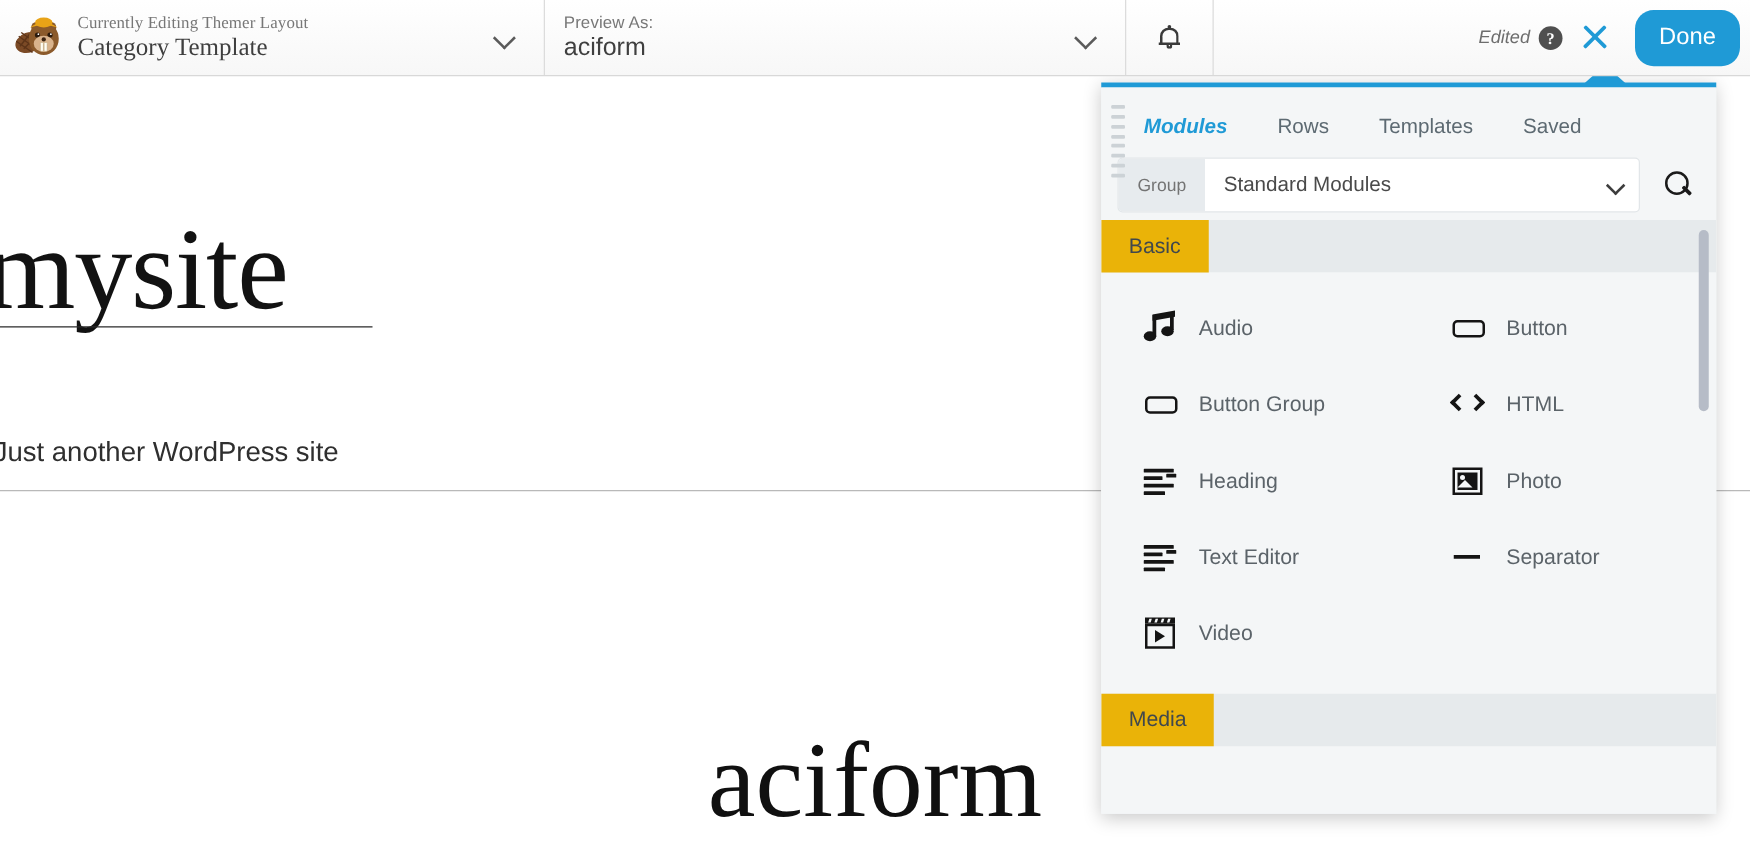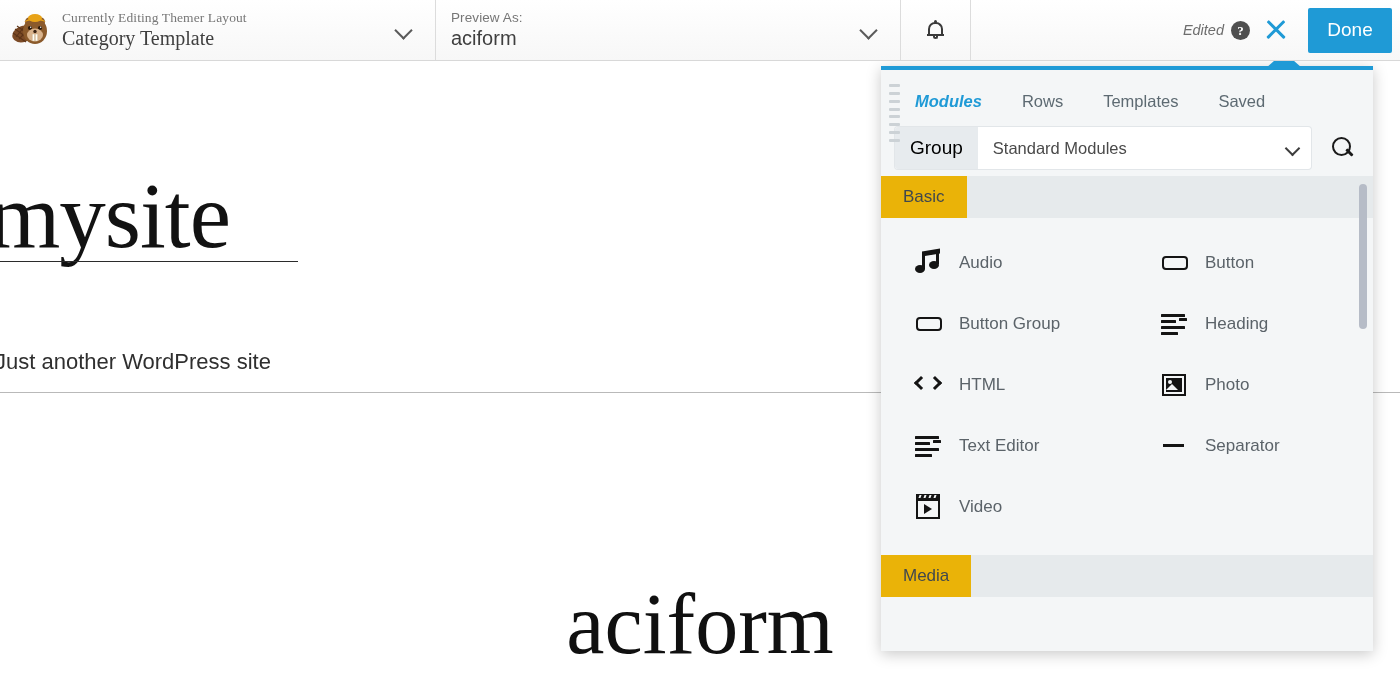--- a/index.html
+++ b/index.html
@@ -75,21 +75,21 @@
   }
   .close-x::before, .close-x::after {
     content: ""; position: absolute; width: 24px; height: 3.4px; background: #1f9ad6; border-radius: 1px;
   }
   .close-x::before { transform: rotate(45deg); }
   .close-x::after { transform: rotate(-45deg); }
   .done-btn {
     background: #1f9ad6; color: #fff; font-size: 19px;
     height: 45px; min-width: 84px; padding: 0 17px;
     display: flex; align-items: center; justify-content: center;
-    border-radius: 2px; margin-left: 6px; cursor: pointer; font-weight: 500;
+    border-radius: 15px; margin-left: 6px; cursor: pointer; font-weight: 500;
   }
 
   
   .page { position: absolute; left: 0; top: 61px; width: 1400px; height: 612px; background: #fff; z-index: 1; }
   .site-title {
     position: absolute; left: -12px; top: 108px;
     font-family: "Liberation Serif", serif;
     font-size: 93px; color: #121212; line-height: 1;
     letter-spacing: -1px;
   }
@@ -143,21 +143,21 @@
   .panel-search-row {
     height: 56px; display: flex; align-items: center; padding: 0 8px 0 14px; gap: 10px;
     background: #f4f6f7;
   }
   .group-select {
     flex: 1; height: 42px; background: #fff; border-radius: 3px;
     display: flex; align-items: center; overflow: hidden;
     box-shadow: 0 0 0 1px #e2e6e9;
   }
   .group-badge {
-    background: #e7ebee; color: #000000; font-size: 19px;
+    background: #e7ebee; color: #737373; font-size: 14px;
     height: 42px; display: flex; align-items: center; padding: 0 15px;
   }
   .group-value { flex: 1; padding-left: 15px; font-size: 16.5px; color: #4a4a4a; }
   .select-chev { width: 34px; position: relative; height: 42px; }
   .select-chev::before {
     content: ""; position: absolute; left: 10px; top: 16px;
     width: 9px; height: 9px;
     border-right: 2.2px solid #3d3d3d; border-bottom: 2.2px solid #3d3d3d;
     transform: rotate(45deg);
   }
@@ -398,36 +398,36 @@
           </div>
 
           <div class="mod-item">
             <span class="mod-ico ic-button">
                 <span class="rect"></span>
               </span>
             <span class="mod-label">Button Group</span>
           </div>
 
           <div class="mod-item">
+            <span class="mod-ico ic-html">
+              <span class="lt"></span>
+                <span class="gt"></span>
+            </span>
+            <span class="mod-label">HTML</span>
+          </div>
+
+          <div class="mod-item">
             <span class="mod-ico ic-lines">
               <span class="l1"></span>
                 <span class="l2"></span>
                 <span class="cap"></span>
                 <span class="l3"></span>
                 <span class="l4"></span>
             </span>
             <span class="mod-label">Heading</span>
-          </div>
-
-          <div class="mod-item">
-            <span class="mod-ico ic-html">
-              <span class="lt"></span>
-                <span class="gt"></span>
-            </span>
-            <span class="mod-label">HTML</span>
           </div>
 
 
           <div class="mod-item">
             <span class="mod-ico ic-photo">
               <span class="frame"></span>
                 <span class="fill"></span>
                 <span class="sun"></span>
                 <span class="mount"></span>
             </span>

